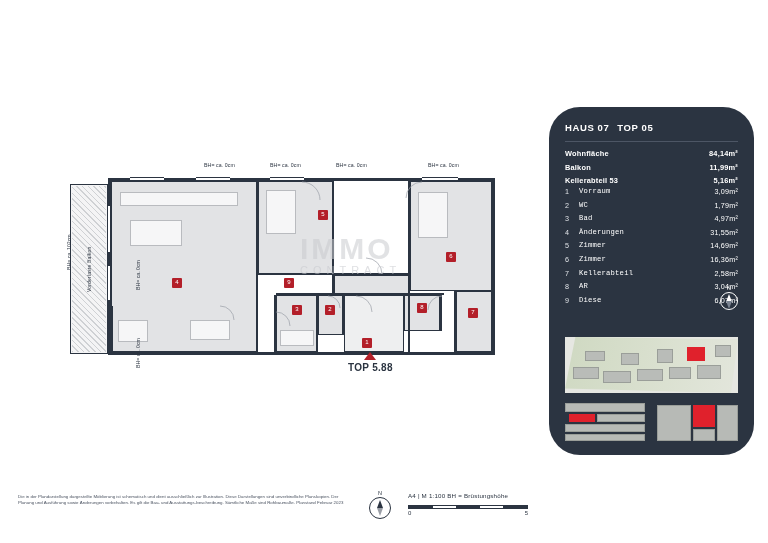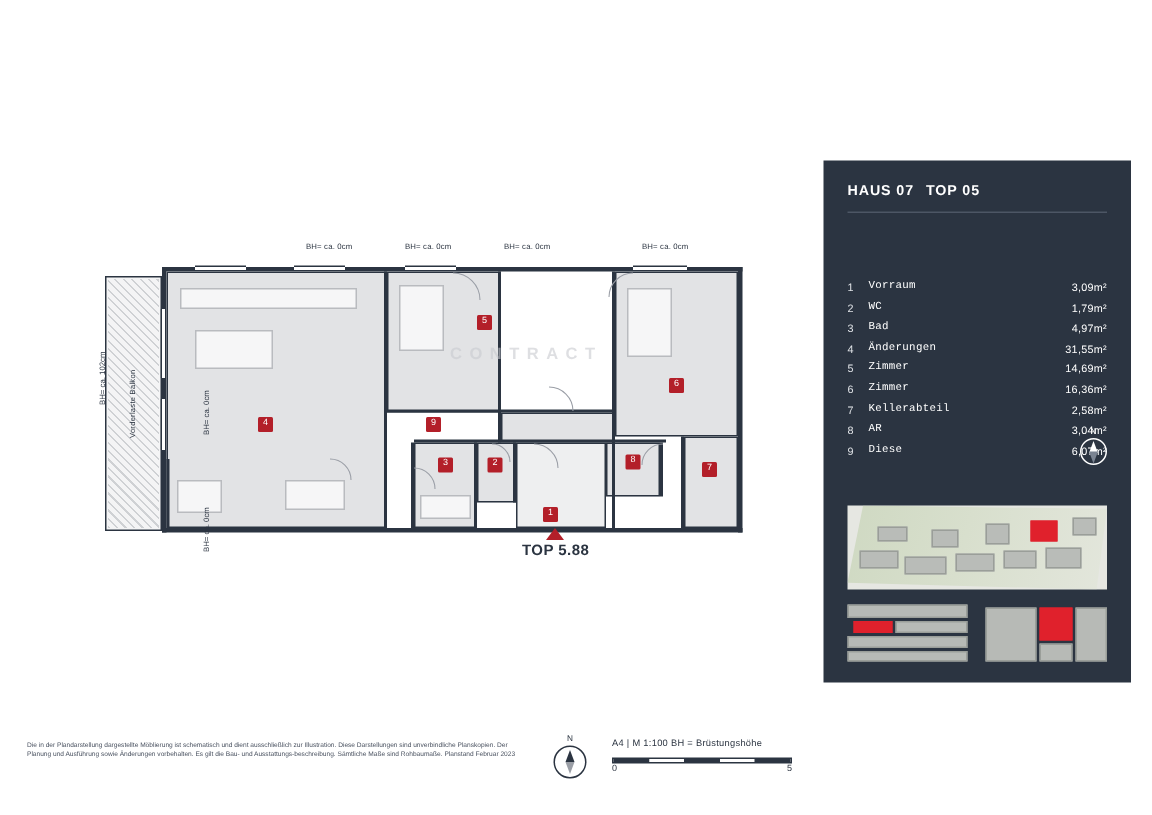--- a/index.html
+++ b/index.html
@@ -90,21 +90,21 @@
     left: 300px; top: 232px;
     font-size: 30px;
     font-weight: bold;
     color: rgba(200,202,206,.55);
     letter-spacing: 3px;
     pointer-events: none;
   }
   #watermark .sub {
     display:block;
     font-size: 11px;
-    font-weight: bold;
+    font-weight: normal;
     letter-spacing: 5px;
     margin-top: -2px;
     color: rgba(200,202,206,.6);
   }
 
   
   #top-label {
     position: absolute;
     left: 348px; top: 352px;
     text-align: center;
@@ -194,20 +194,21 @@
     border-top: 8px solid #9a9ea6;
   }
 
   
   #side-panel {
     position: absolute;
     right: 14px; top: 107px;
     width: 205px; height: 348px;
     background: #2b3441;
     color: #ffffff;
+    border-radius: 31px;
   }
   #panel-title {
     position: absolute;
     left: 16px; top: 15px;
     font-size: 9.5px;
     font-weight: bold;
     letter-spacing: .6px;
   }
   #panel-title span.sp { display:inline-block; width: 8px; }
   #panel-divider {
@@ -384,20 +385,21 @@
   <div class="dim" style="left:204px; top:162px;">BH= ca. 0cm</div>
   <div class="dim" style="left:270px; top:162px;">BH= ca. 0cm</div>
   <div class="dim" style="left:336px; top:162px;">BH= ca. 0cm</div>
   <div class="dim" style="left:428px; top:162px;">BH= ca. 0cm</div>
 
   <div class="dim-v" style="left:66px; top:270px;">BH= ca. 102cm</div>
   <div class="dim-v" style="left:135px; top:290px;">BH= ca. 0cm</div>
   <div class="dim-v" style="left:135px; top:368px;">BH= ca. 0cm</div>
 
   <div id="watermark">
+    <span>IMMO</span>
     <span class="sub">CONTRACT</span>
   </div>
 
   <div id="top-label">
     <div class="tri"></div>
     <div class="txt">TOP 5.88</div>
   </div>
 
   <div id="disclaimer">
     <span>Die in der Plandarstellung dargestellte Möblierung ist schematisch und dient ausschließlich zur Illustration. Diese Darstellungen sind unverbindliche Planskopien. Der Planung und Ausführung sowie Änderungen vorbehalten. Es gilt die Bau- und Ausstattungs-beschreibung. Sämtliche Maße sind Rohbaumaße.</span>
@@ -425,20 +427,34 @@
   </div>
 </div>
 
 <div id="side-panel">
 
   <div id="panel-title">
     <span>HAUS 07</span><span class="sp"></span><span>TOP 05</span>
   </div>
   <div id="panel-divider"></div>
 
+  <div id="areas">
+    <div class="row">
+      <span>Wohnfläche</span>
+      <span>84,14m²</span>
+    </div>
+    <div class="row">
+      <span>Balkon</span>
+      <span>11,99m²</span>
+    </div>
+    <div class="row">
+      <span>Kellerabteil 53</span>
+      <span>5,16m²</span>
+    </div>
+  </div>
 
   <div id="rooms">
     <div class="row">
       <span class="num">1</span>
       <span class="nm">Vorraum</span>
       <span class="val">3,09m²</span>
     </div>
     <div class="row">
       <span class="num">2</span>
       <span class="nm">WC</span>

